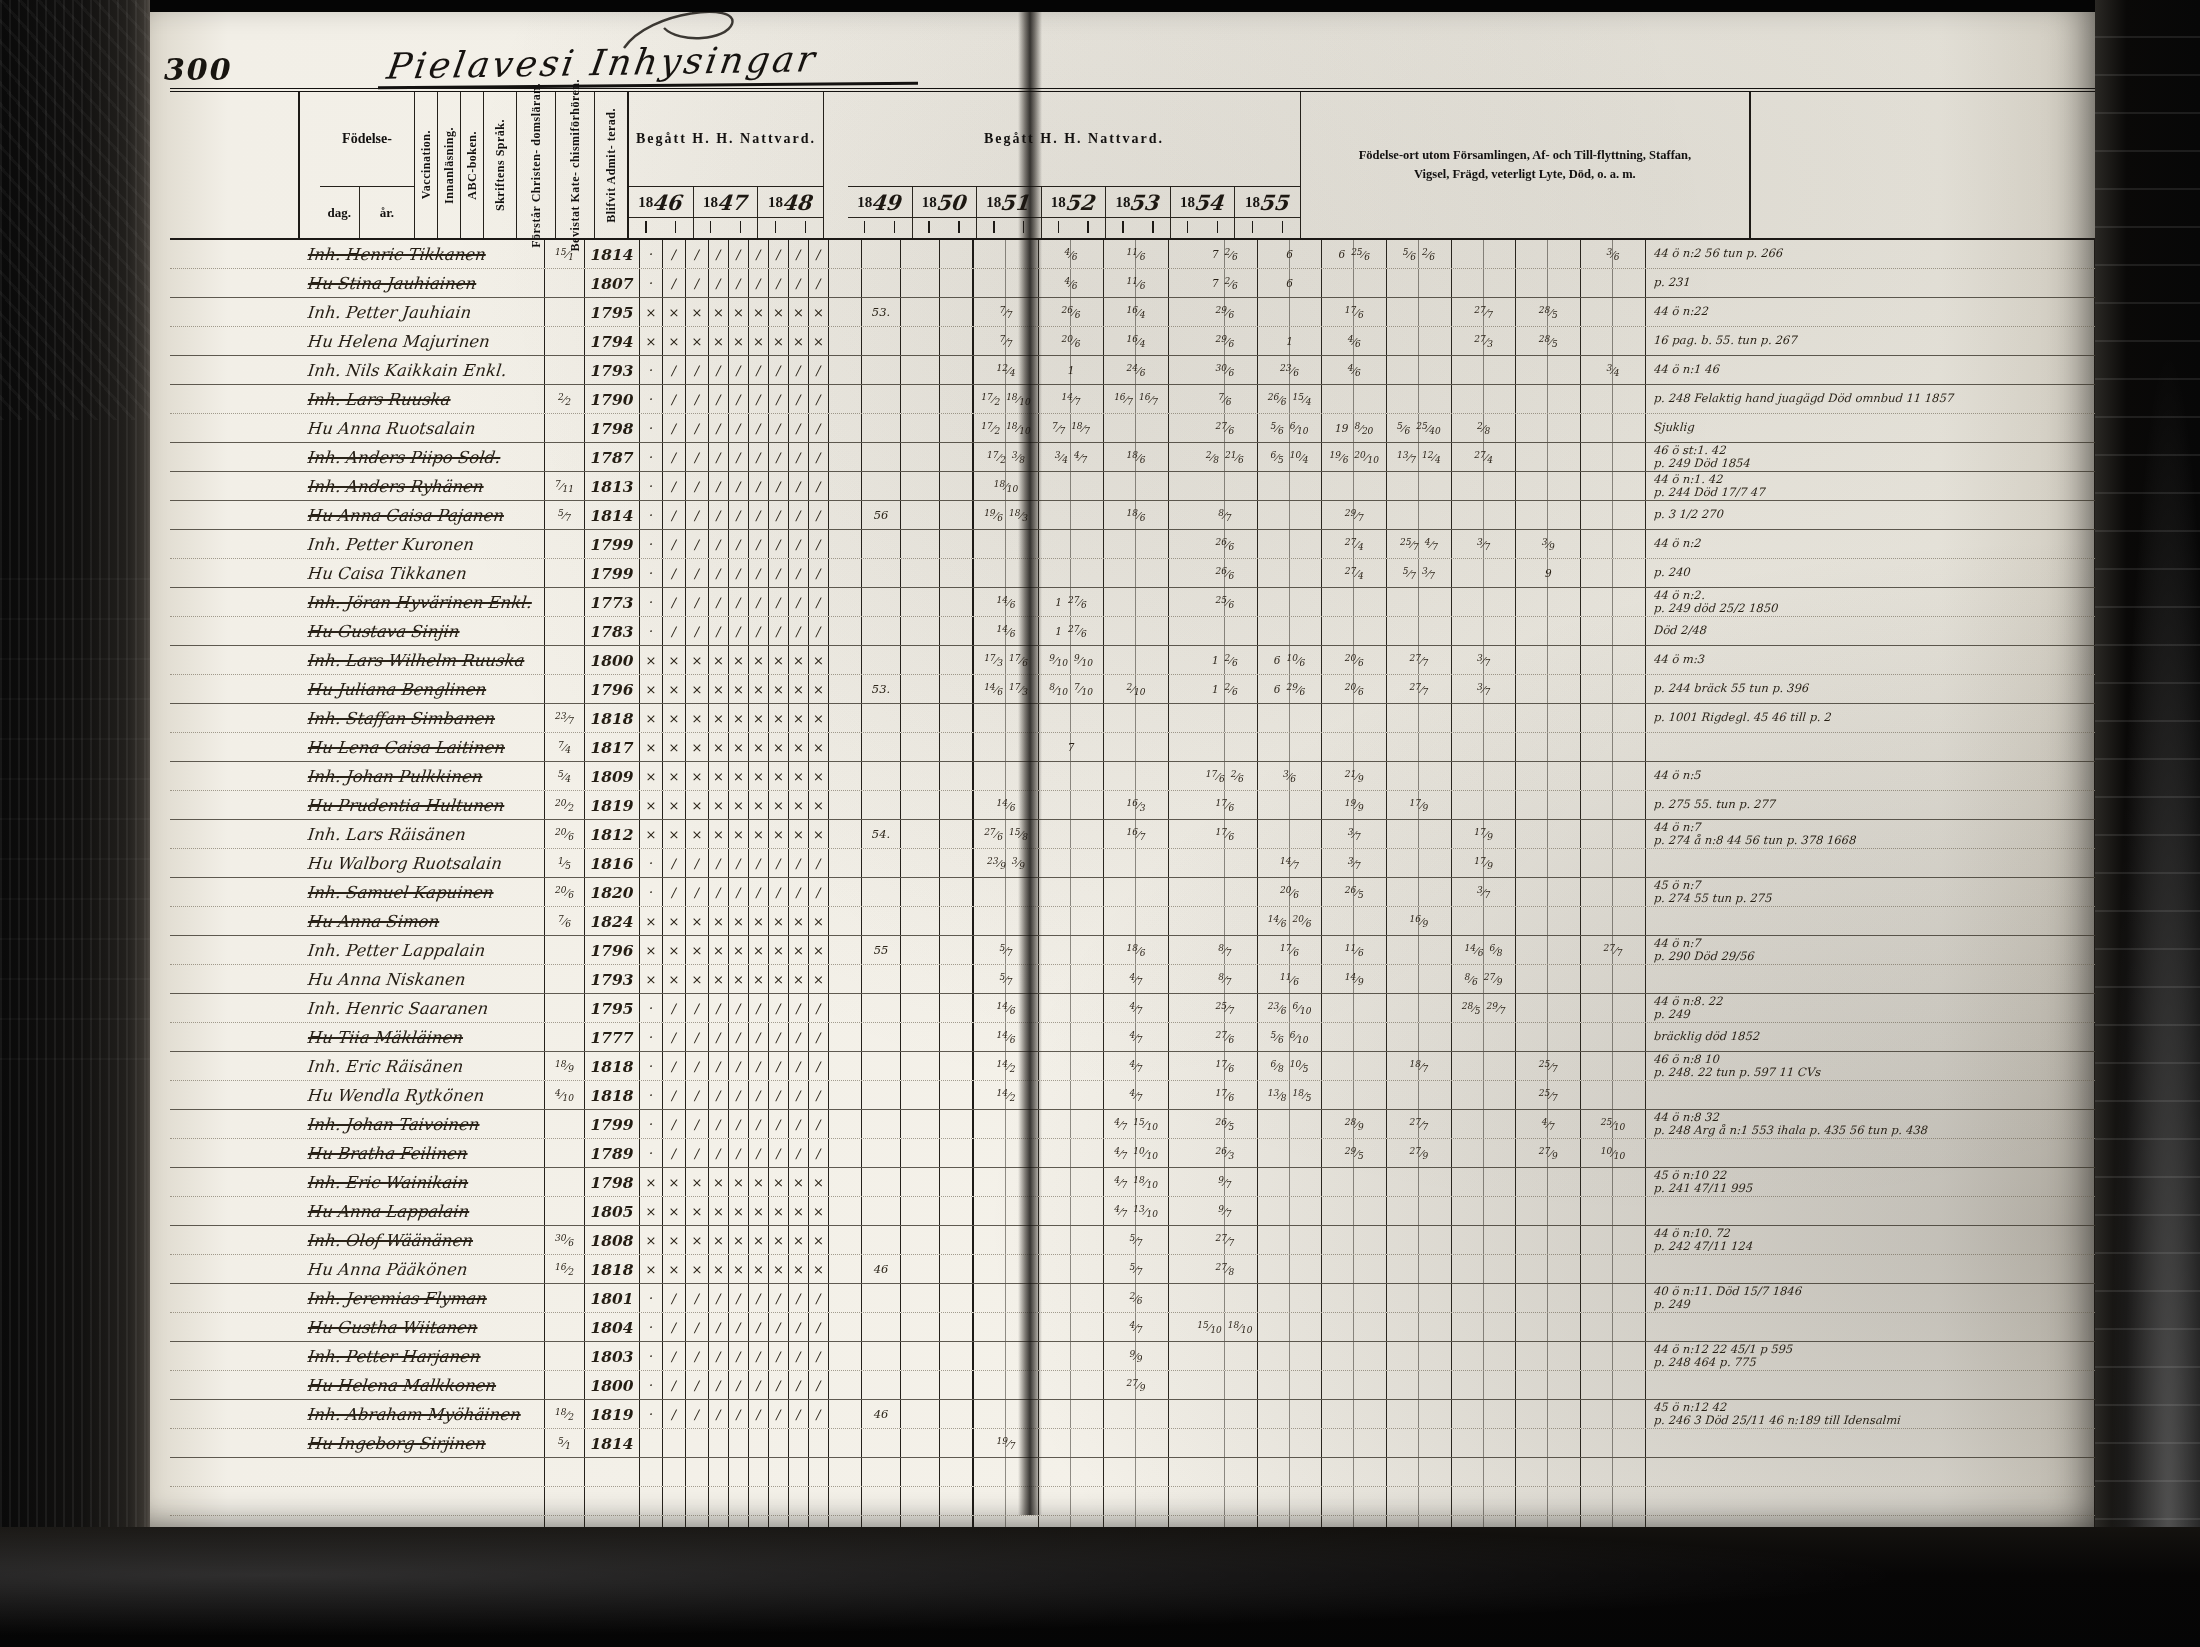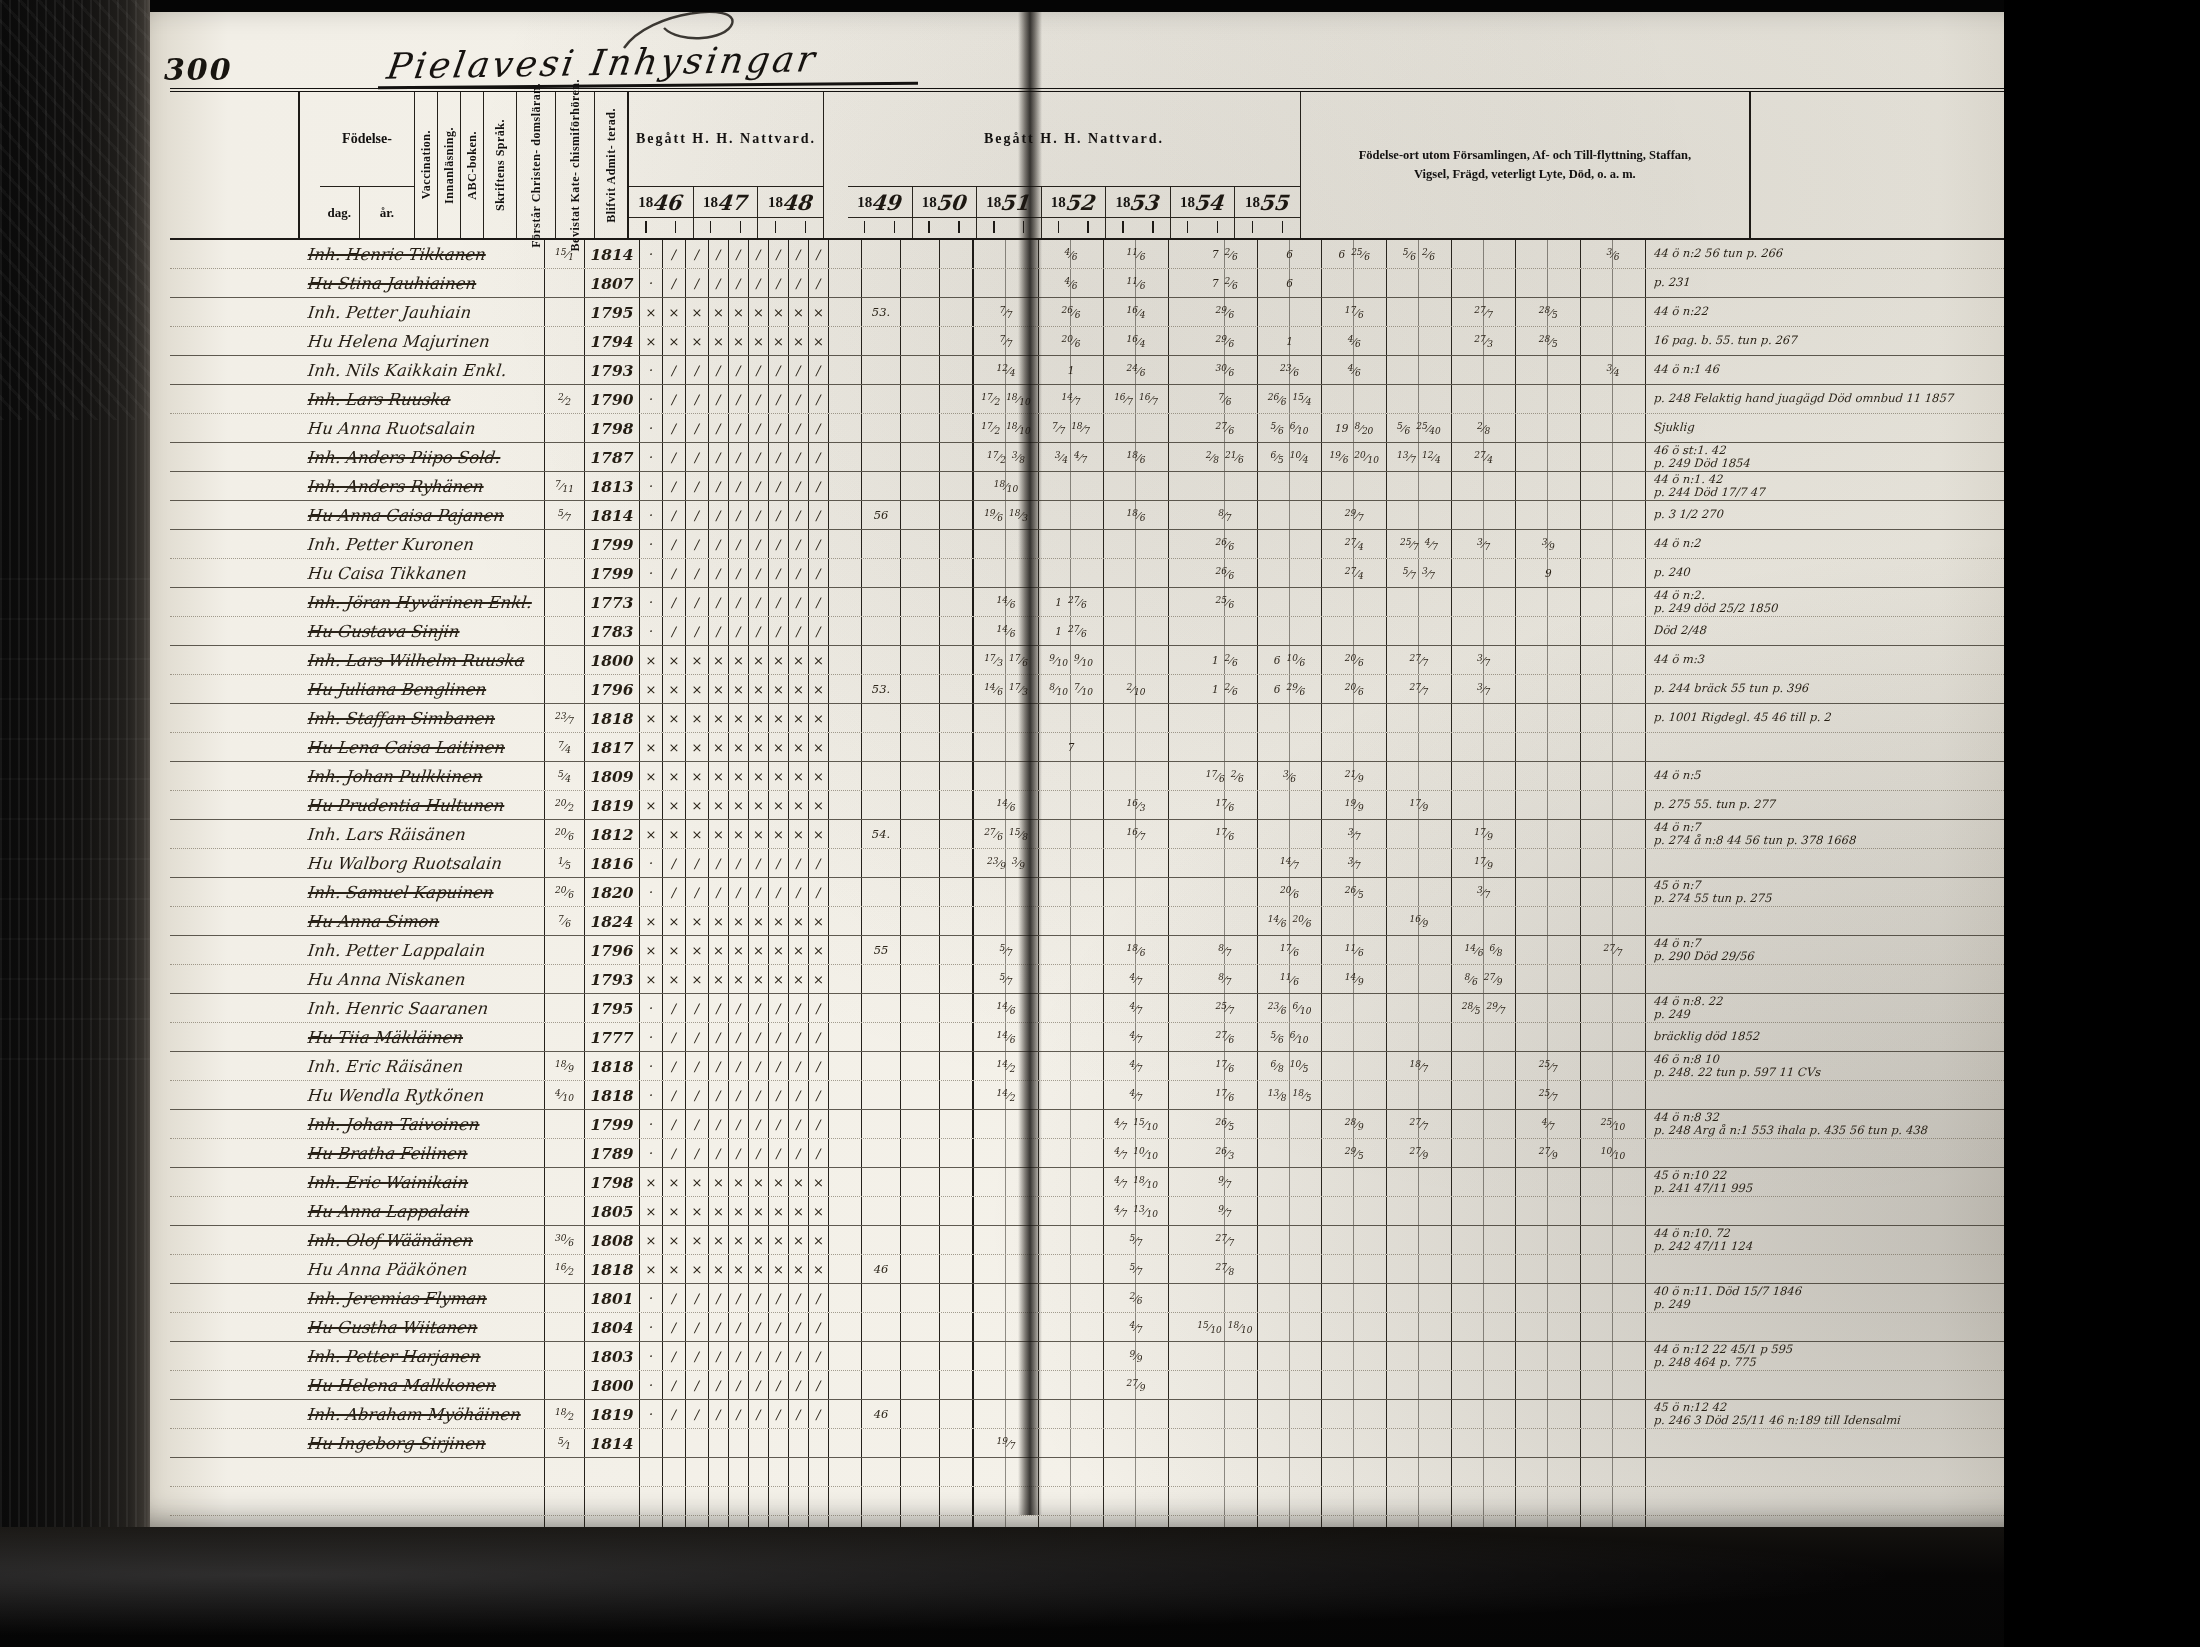--- a/index.html
+++ b/index.html
@@ -1,16 +1,16 @@
 <!DOCTYPE html>
 <html><head>
 <meta charset="utf-8">
 <style>
   html,body{margin:0;padding:0;background:#000;}
-  #photo{position:relative;width:2004px;height:1647px;overflow:hidden;background:#84cc16;
+  #photo{position:relative;width:2200px;height:1647px;overflow:hidden;background:#84cc16;
     font-family:"Liberation Serif",serif;}
   
   .film{position:absolute;z-index:5;}
   #film-top{left:0;top:0;width:2200px;height:12px;background:#050505;}
   #film-left{left:0;top:0;width:150px;height:1647px;
     background:
       repeating-linear-gradient(90deg, rgba(255,255,255,.06) 0 2px, rgba(0,0,0,0) 2px 9px),
       linear-gradient(90deg,#0a0a0a 0%,#121110 55%,#22201d 85%,#3a3631 97%,#55504a 100%),
       #0b0b0a;}
   #film-left::before{content:"";position:absolute;left:0;top:0;width:150px;height:420px;

